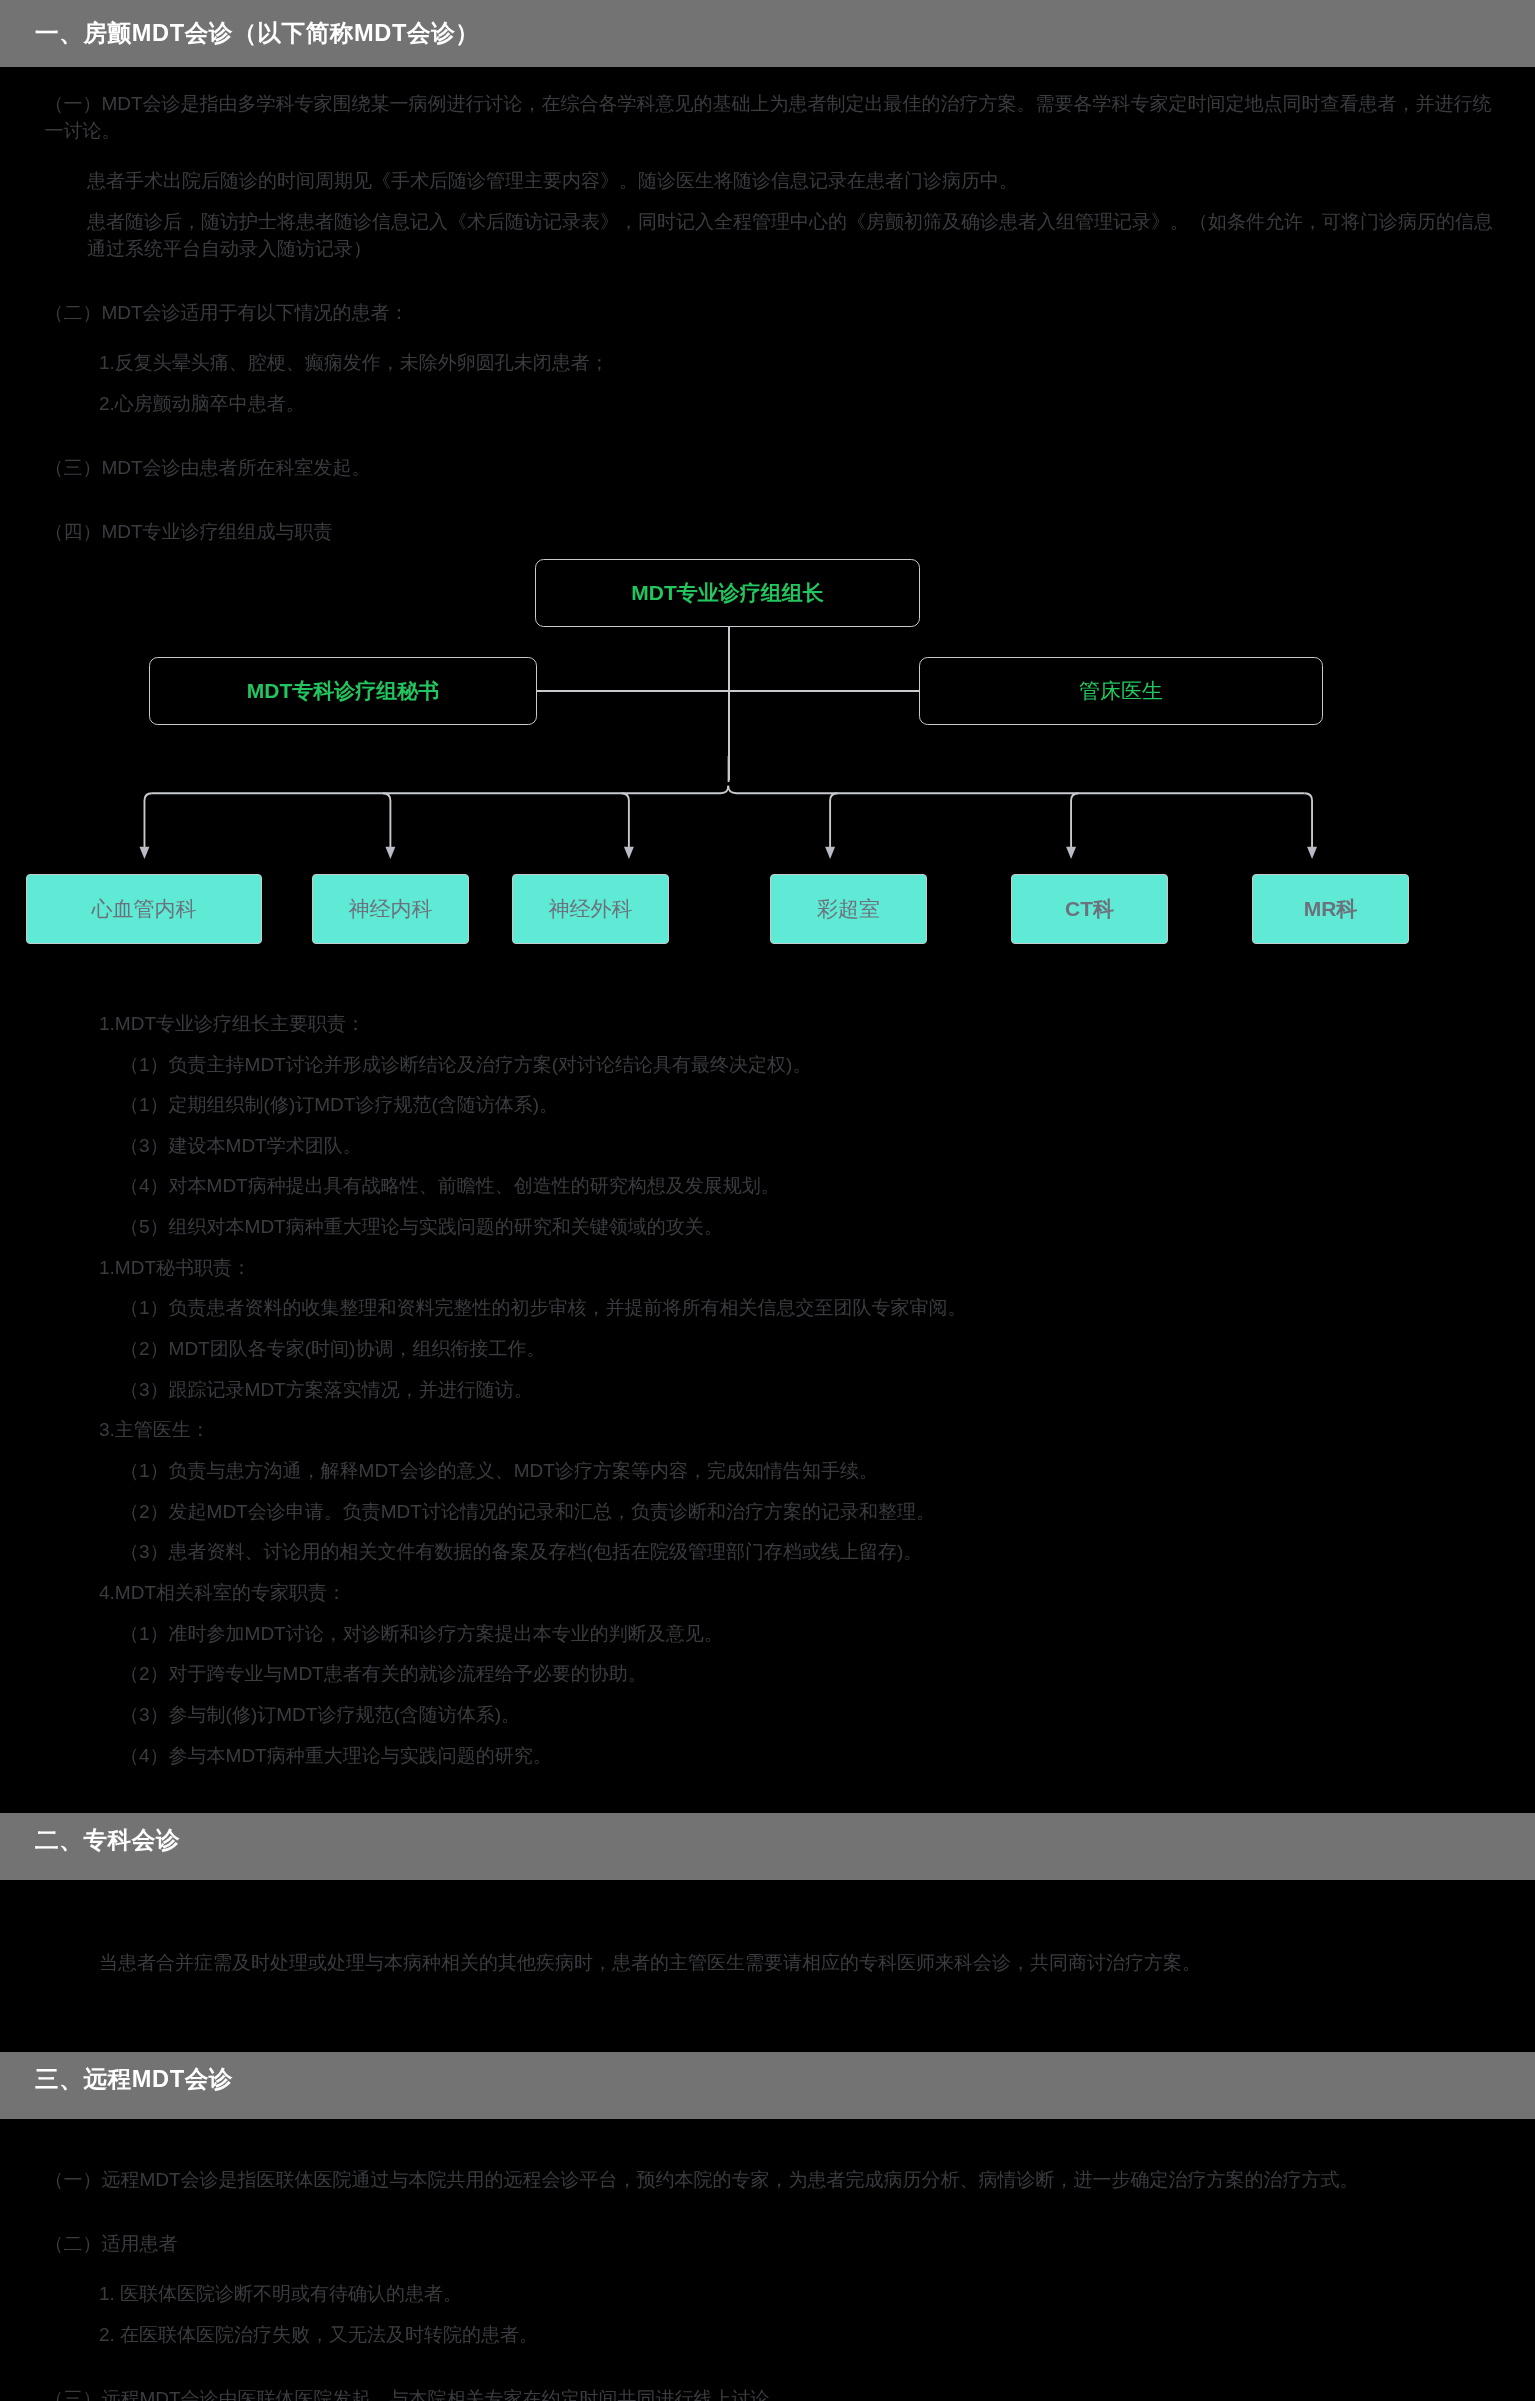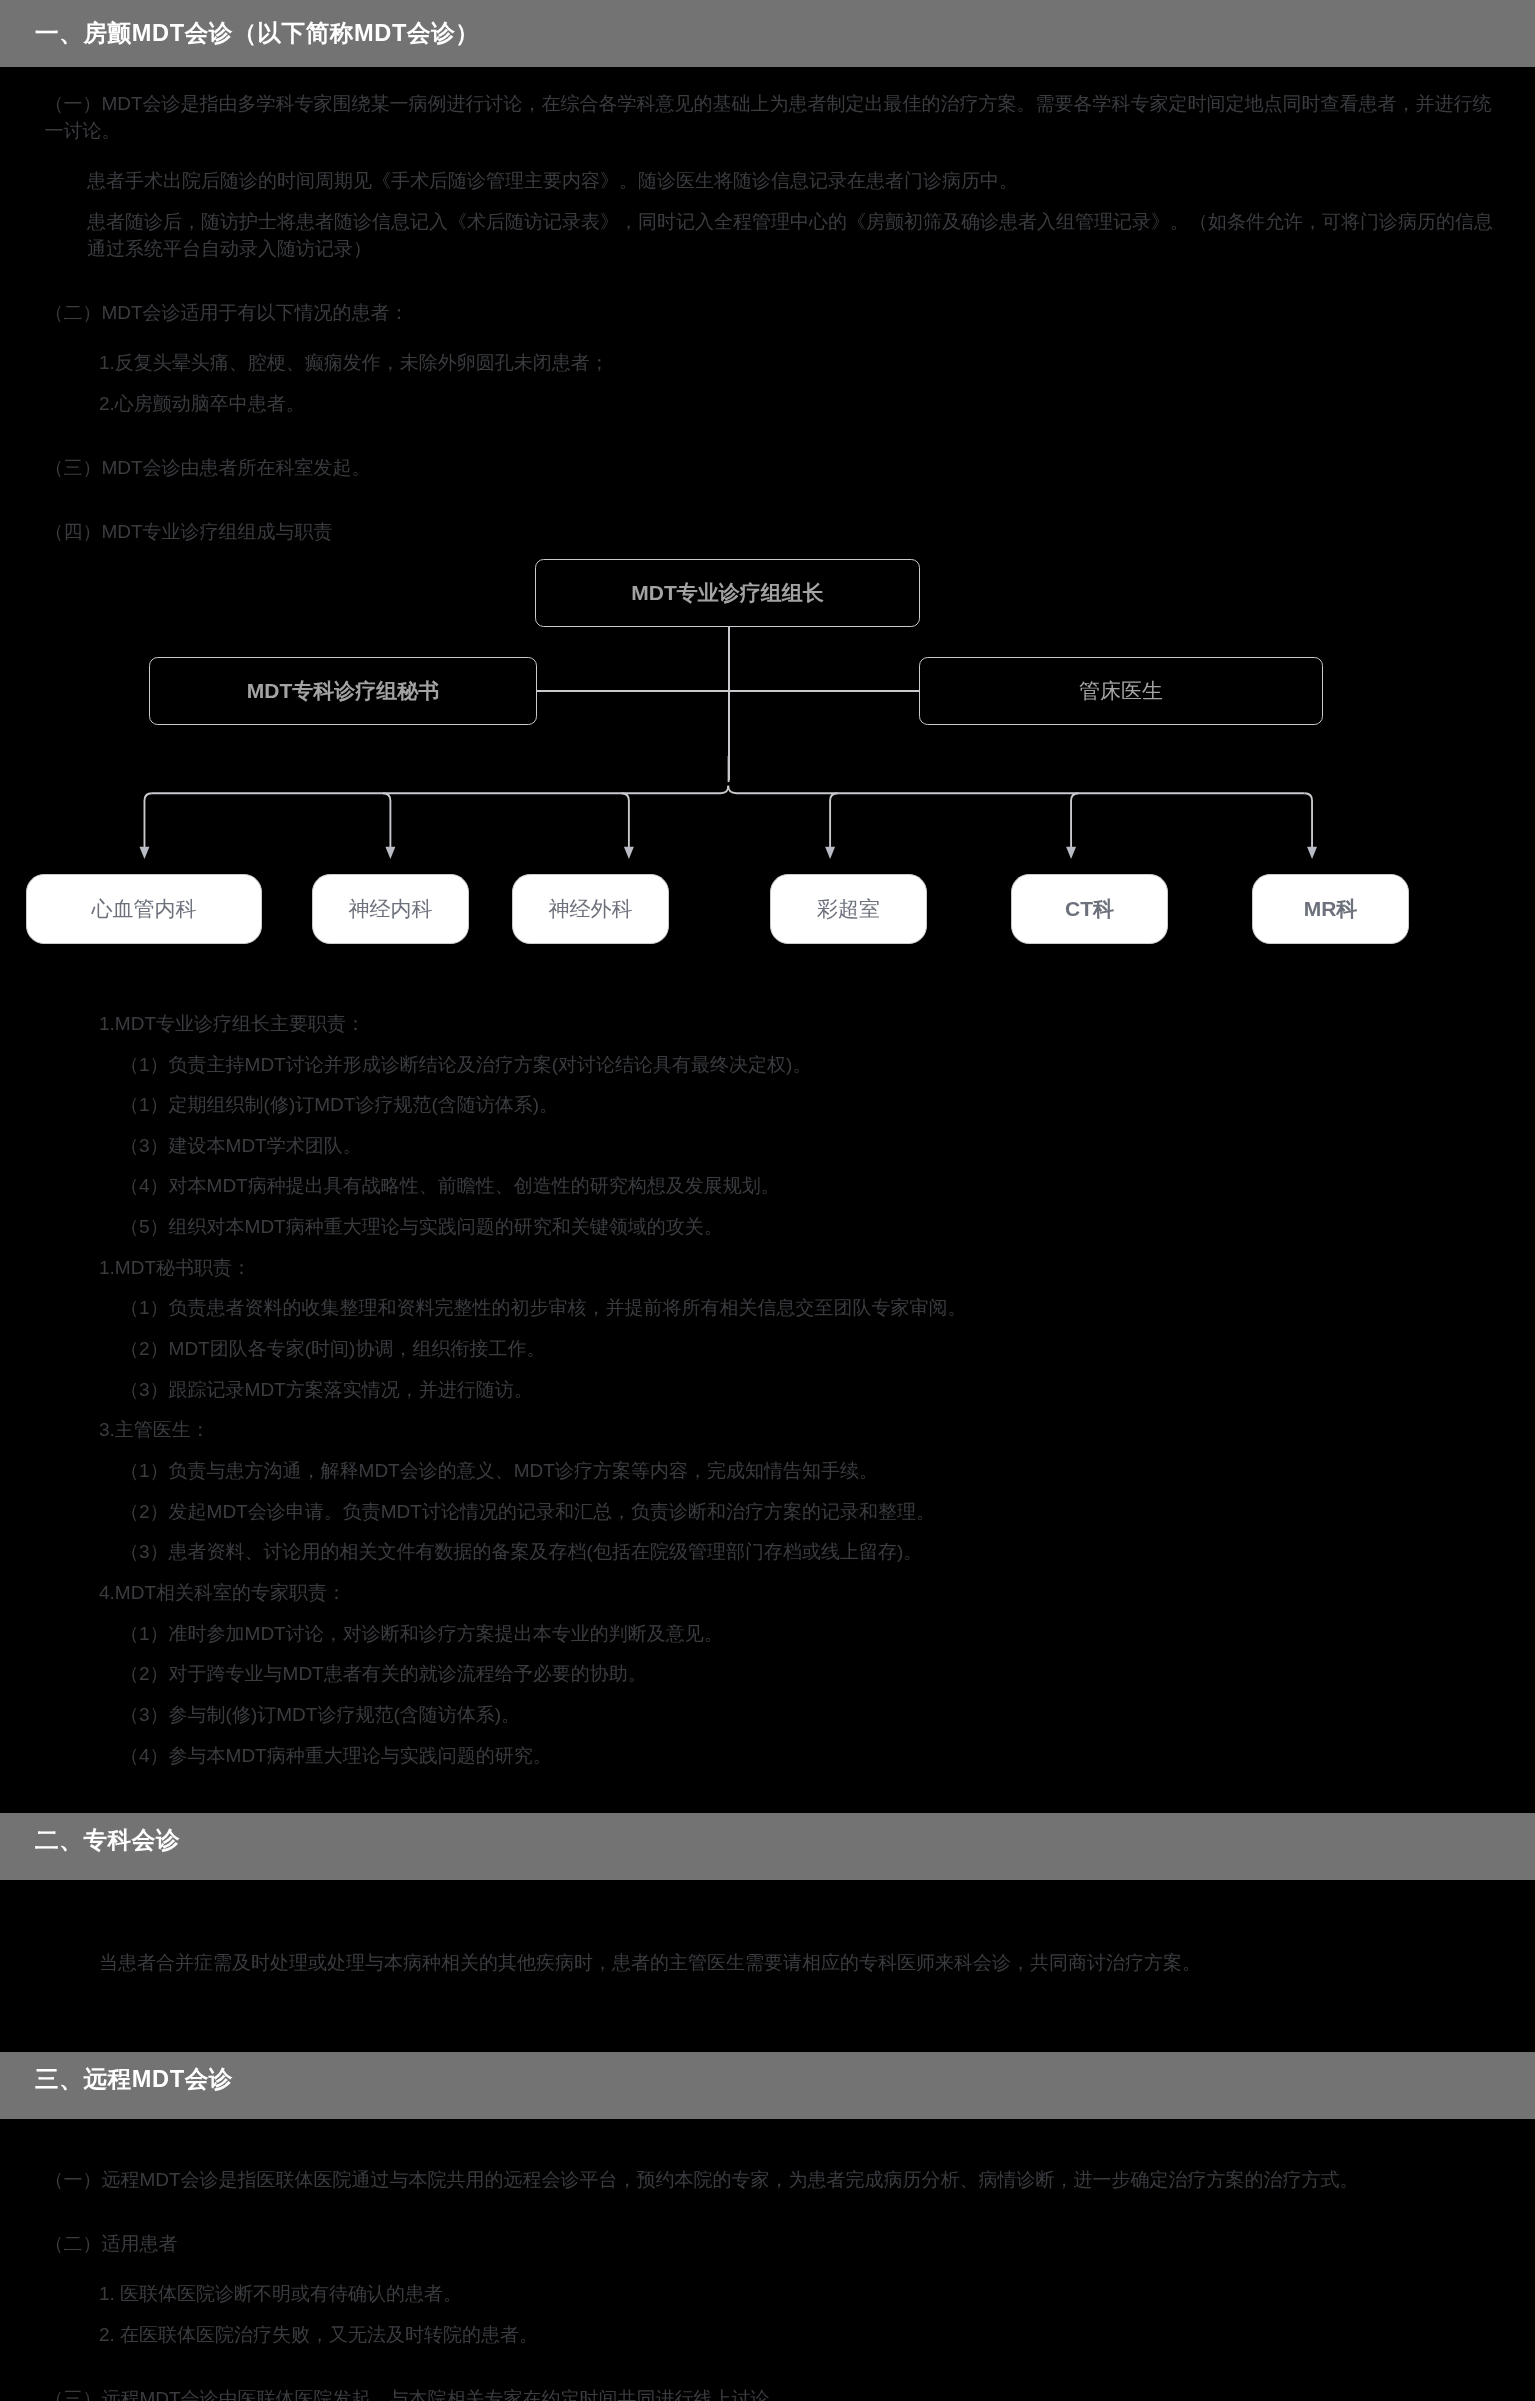--- a/index.html
+++ b/index.html
@@ -51,21 +51,21 @@
   .chart {
     position: relative;
     width: 1536px;
     height: 205px;
     margin-top: 5px;
   }
   .node {
     position: absolute;
     border: 1.2px solid #c8cace;
     border-radius: 8.7px;
-    color: #a3a3a3;
+    color: #22c55e;
     display: flex;
     align-items: center;
     justify-content: center;
     text-align: right;
     background: #000;
     font-size: 21px;
     line-height: 1.15;
     z-index: 2;
   }
   .node.bold { font-weight: 700; }
@@ -77,27 +77,27 @@
 
   .dept-row {
     position: relative;
     width: 1536px;
     height: 137px;
   }
   .dept {
     position: absolute;
     height: 70px;
     border: 1.2px solid #c8cace;
-    border-radius: 18px;
+    border-radius: 4px;
     color: #6d717c;
     display: flex;
     align-items: center;
     justify-content: center;
     font-size: 21px;
-    background: #ffffff;
+    background: #5eead4;
   }
   .dept.bold { font-weight: 700; }
 </style>
 </head>
 <body>
 
 <div class="banner" id="banner-1">
   <div class="banner-title">一、房颤MDT会诊（以下简称MDT会诊）</div>
 </div>
 

